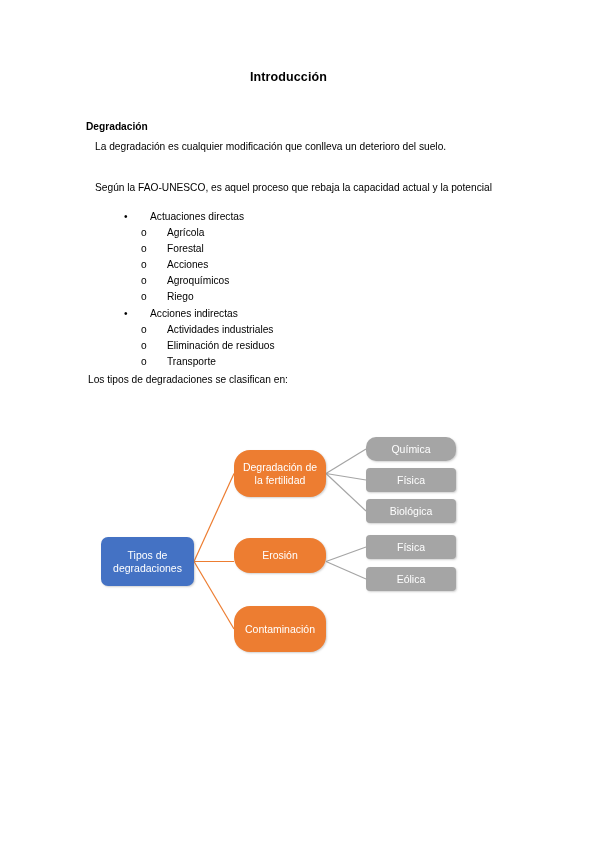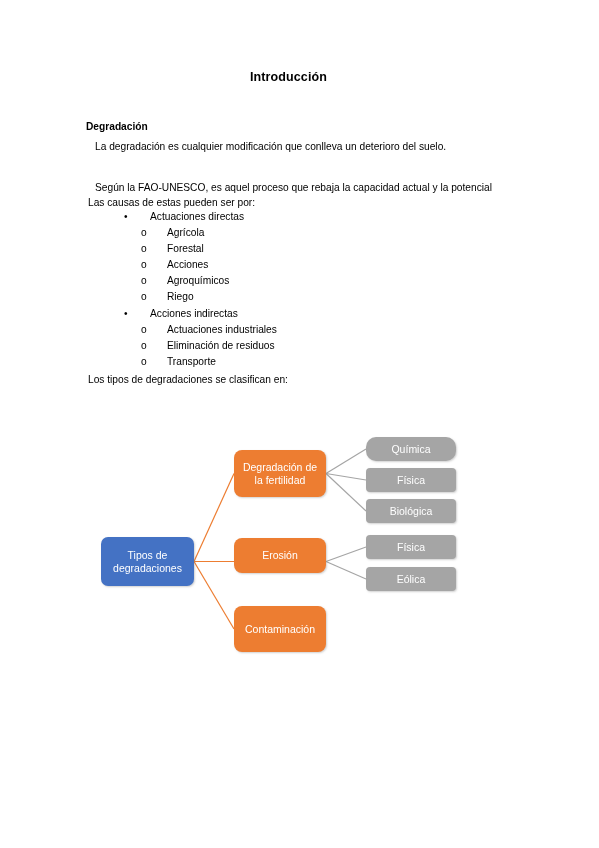--- a/index.html
+++ b/index.html
@@ -80,21 +80,21 @@
     pointer-events: none;
   }
   .node {
     position: absolute;
     box-sizing: border-box;
     display: flex;
     align-items: center;
     justify-content: center;
     text-align: center;
     color: #ffffff;
-    border-radius: 8px;
+    border-radius: 16px;
     font-size: 10.5px;
     line-height: 12.5px;
     font-weight: normal;
     padding: 2px 4px;
     box-shadow: 1px 1px 2px rgba(120,120,120,0.35);
   }
   .node.root      { background: #4472C4; border-radius: 7px; }
   .node.branch    { background: #ED7D31; }
   .node.leaf      { background: #A5A5A5; border-radius: 4px; }
 
@@ -107,21 +107,20 @@
 
   <div class="doc-title">Introducción</div>
 
   <div class="section-heading">Degradación</div>
 
   <div class="para para-1">La degradación es cualquier modificación que conlleva un deterioro del suelo.</div>
 
   <div class="para para-2">Según la FAO-UNESCO, es aquel proceso que rebaja la capacidad actual y la potencial</div>
 
 
-  <div class="para para-4">Las causas de estas pueden ser por:</div>
 
   <div class="bullet-row lvl1" style="top:210px;">
     <span class="bullet-mark">•</span><span>Actuaciones directas</span>
   </div>
   <div class="bullet-row lvl2" style="top:226px;">
     <span class="bullet-mark">o</span><span>Agrícola</span>
   </div>
   <div class="bullet-row lvl2" style="top:242px;">
     <span class="bullet-mark">o</span><span>Forestal</span>
   </div>
@@ -131,21 +130,21 @@
   <div class="bullet-row lvl2" style="top:274px;">
     <span class="bullet-mark">o</span><span>Agroquímicos</span>
   </div>
   <div class="bullet-row lvl2" style="top:290px;">
     <span class="bullet-mark">o</span><span>Riego</span>
   </div>
   <div class="bullet-row lvl1" style="top:307px;">
     <span class="bullet-mark">•</span><span>Acciones indirectas</span>
   </div>
   <div class="bullet-row lvl2" style="top:323px;">
-    <span class="bullet-mark">o</span><span>Actuaciones industriales</span>
+    <span class="bullet-mark">o</span><span>Actividades industriales</span>
   </div>
   <div class="bullet-row lvl2" style="top:339px;">
     <span class="bullet-mark">o</span><span>Eliminación de residuos</span>
   </div>
   <div class="bullet-row lvl2" style="top:355px;">
     <span class="bullet-mark">o</span><span>Transporte</span>
   </div>
 
   <div class="para para-5">Los tipos de degradaciones se clasifican en:</div>
 

